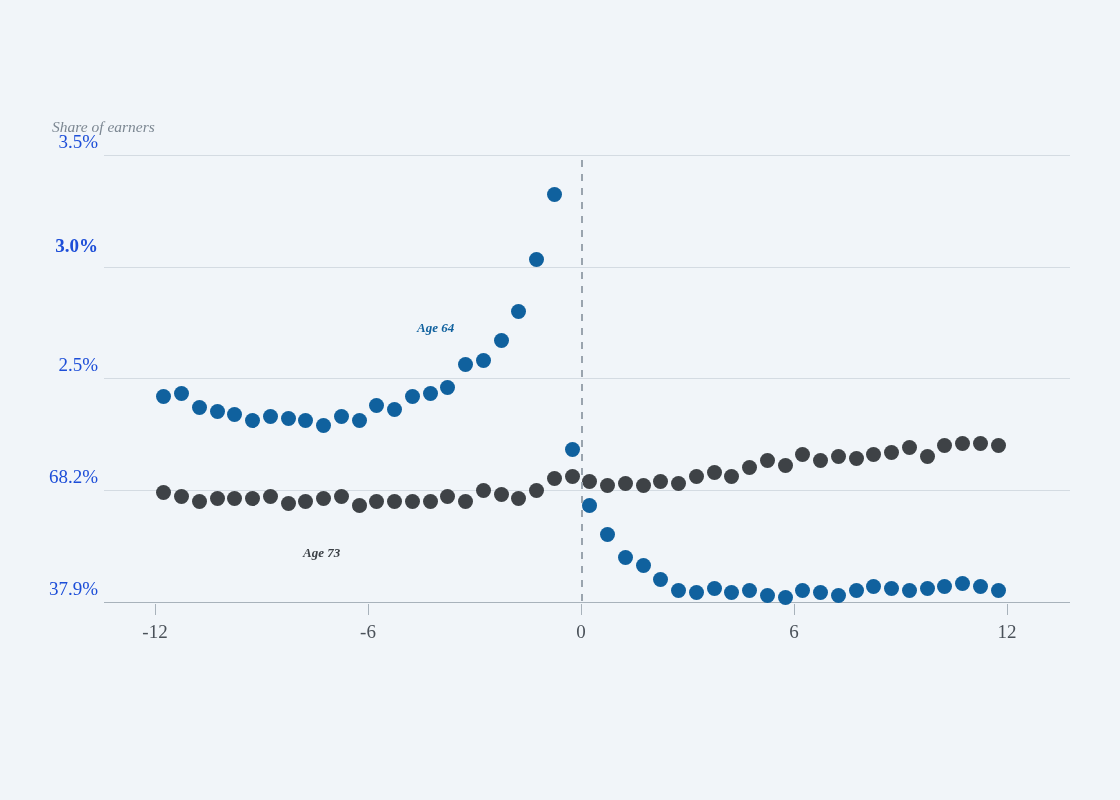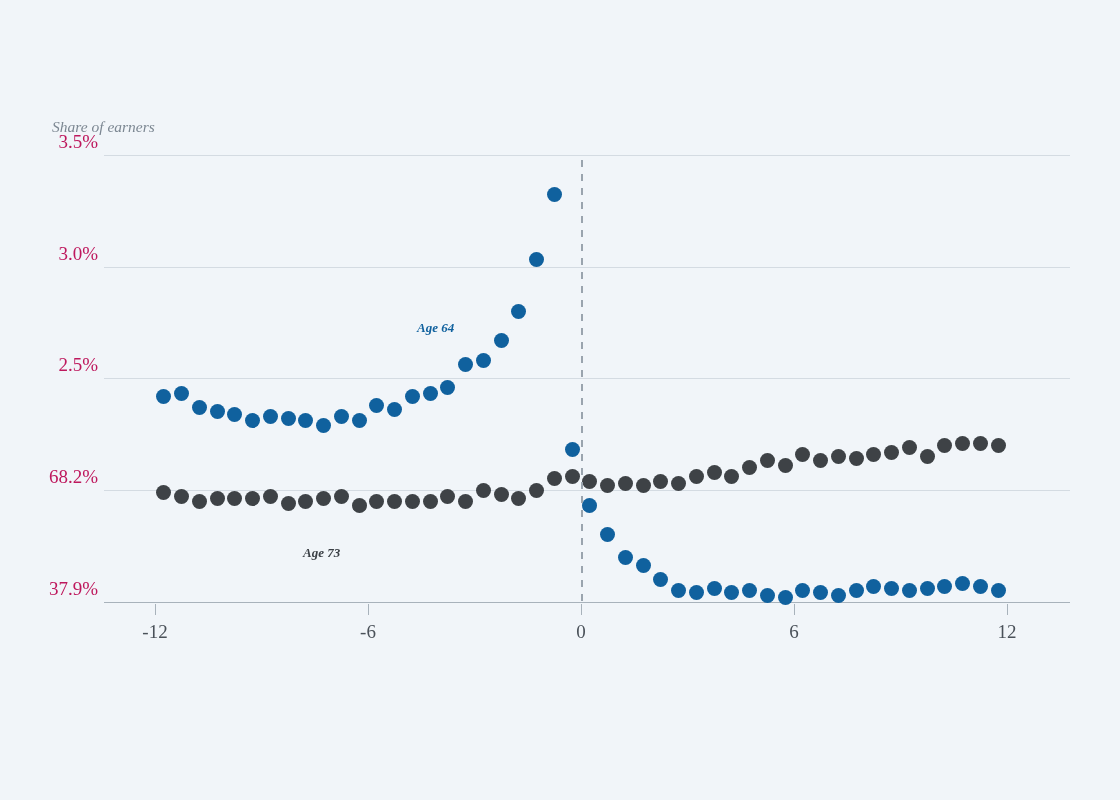--- a/index.html
+++ b/index.html
@@ -58,21 +58,21 @@
     position: absolute;
     height: 1px;
     background: #a8b2bb;
     left: 104px;
     width: 966px;
   }
   .ytick-label {
     position: absolute;
     font-family: "Liberation Serif", serif;
     font-size: 19px;
-    color: #be185d;
+    color: #1d4ed8;
     text-align: right;
     width: 76px;
     left: 22px;
     white-space: nowrap;
   }
   .xtick-mark {
     position: absolute;
     width: 1px;
     background: #a8b2bb;
     top: 604px;
@@ -147,21 +147,21 @@
   <div id="ylabel">Share of earners</div>
 
   <div id="plot">
       <div class="gridline" style="top: 601.75px;"></div>
       <div class="ytick-label" style="top: 577.75px;">37.9%</div>
       <div class="gridline" style="top: 490px;"></div>
       <div class="ytick-label" style="top: 466px;">68.2%</div>
       <div class="gridline" style="top: 378.25px;"></div>
       <div class="ytick-label" style="top: 354.25px;">2.5%</div>
       <div class="gridline" style="top: 266.5px;"></div>
-      <div class="ytick-label" style="top: 243px;">3.0%</div>
+      <div class="ytick-label" style="top: 235px; font-weight: bold;">3.0%</div>
       <div class="gridline" style="top: 154.75px;"></div>
       <div class="ytick-label" style="top: 130.75px;">3.5%</div>
       <div class="axisline" style="top: 601.75px;"></div>
       <div class="xtick-mark" style="left: 155px;"></div>
       <div class="xtick-label" style="left: 125px;">-12</div>
       <div class="xtick-mark" style="left: 368px;"></div>
       <div class="xtick-label" style="left: 338px;">-6</div>
       <div class="xtick-mark" style="left: 581px;"></div>
       <div class="xtick-label" style="left: 551px;">0</div>
       <div class="xtick-mark" style="left: 794px;"></div>

